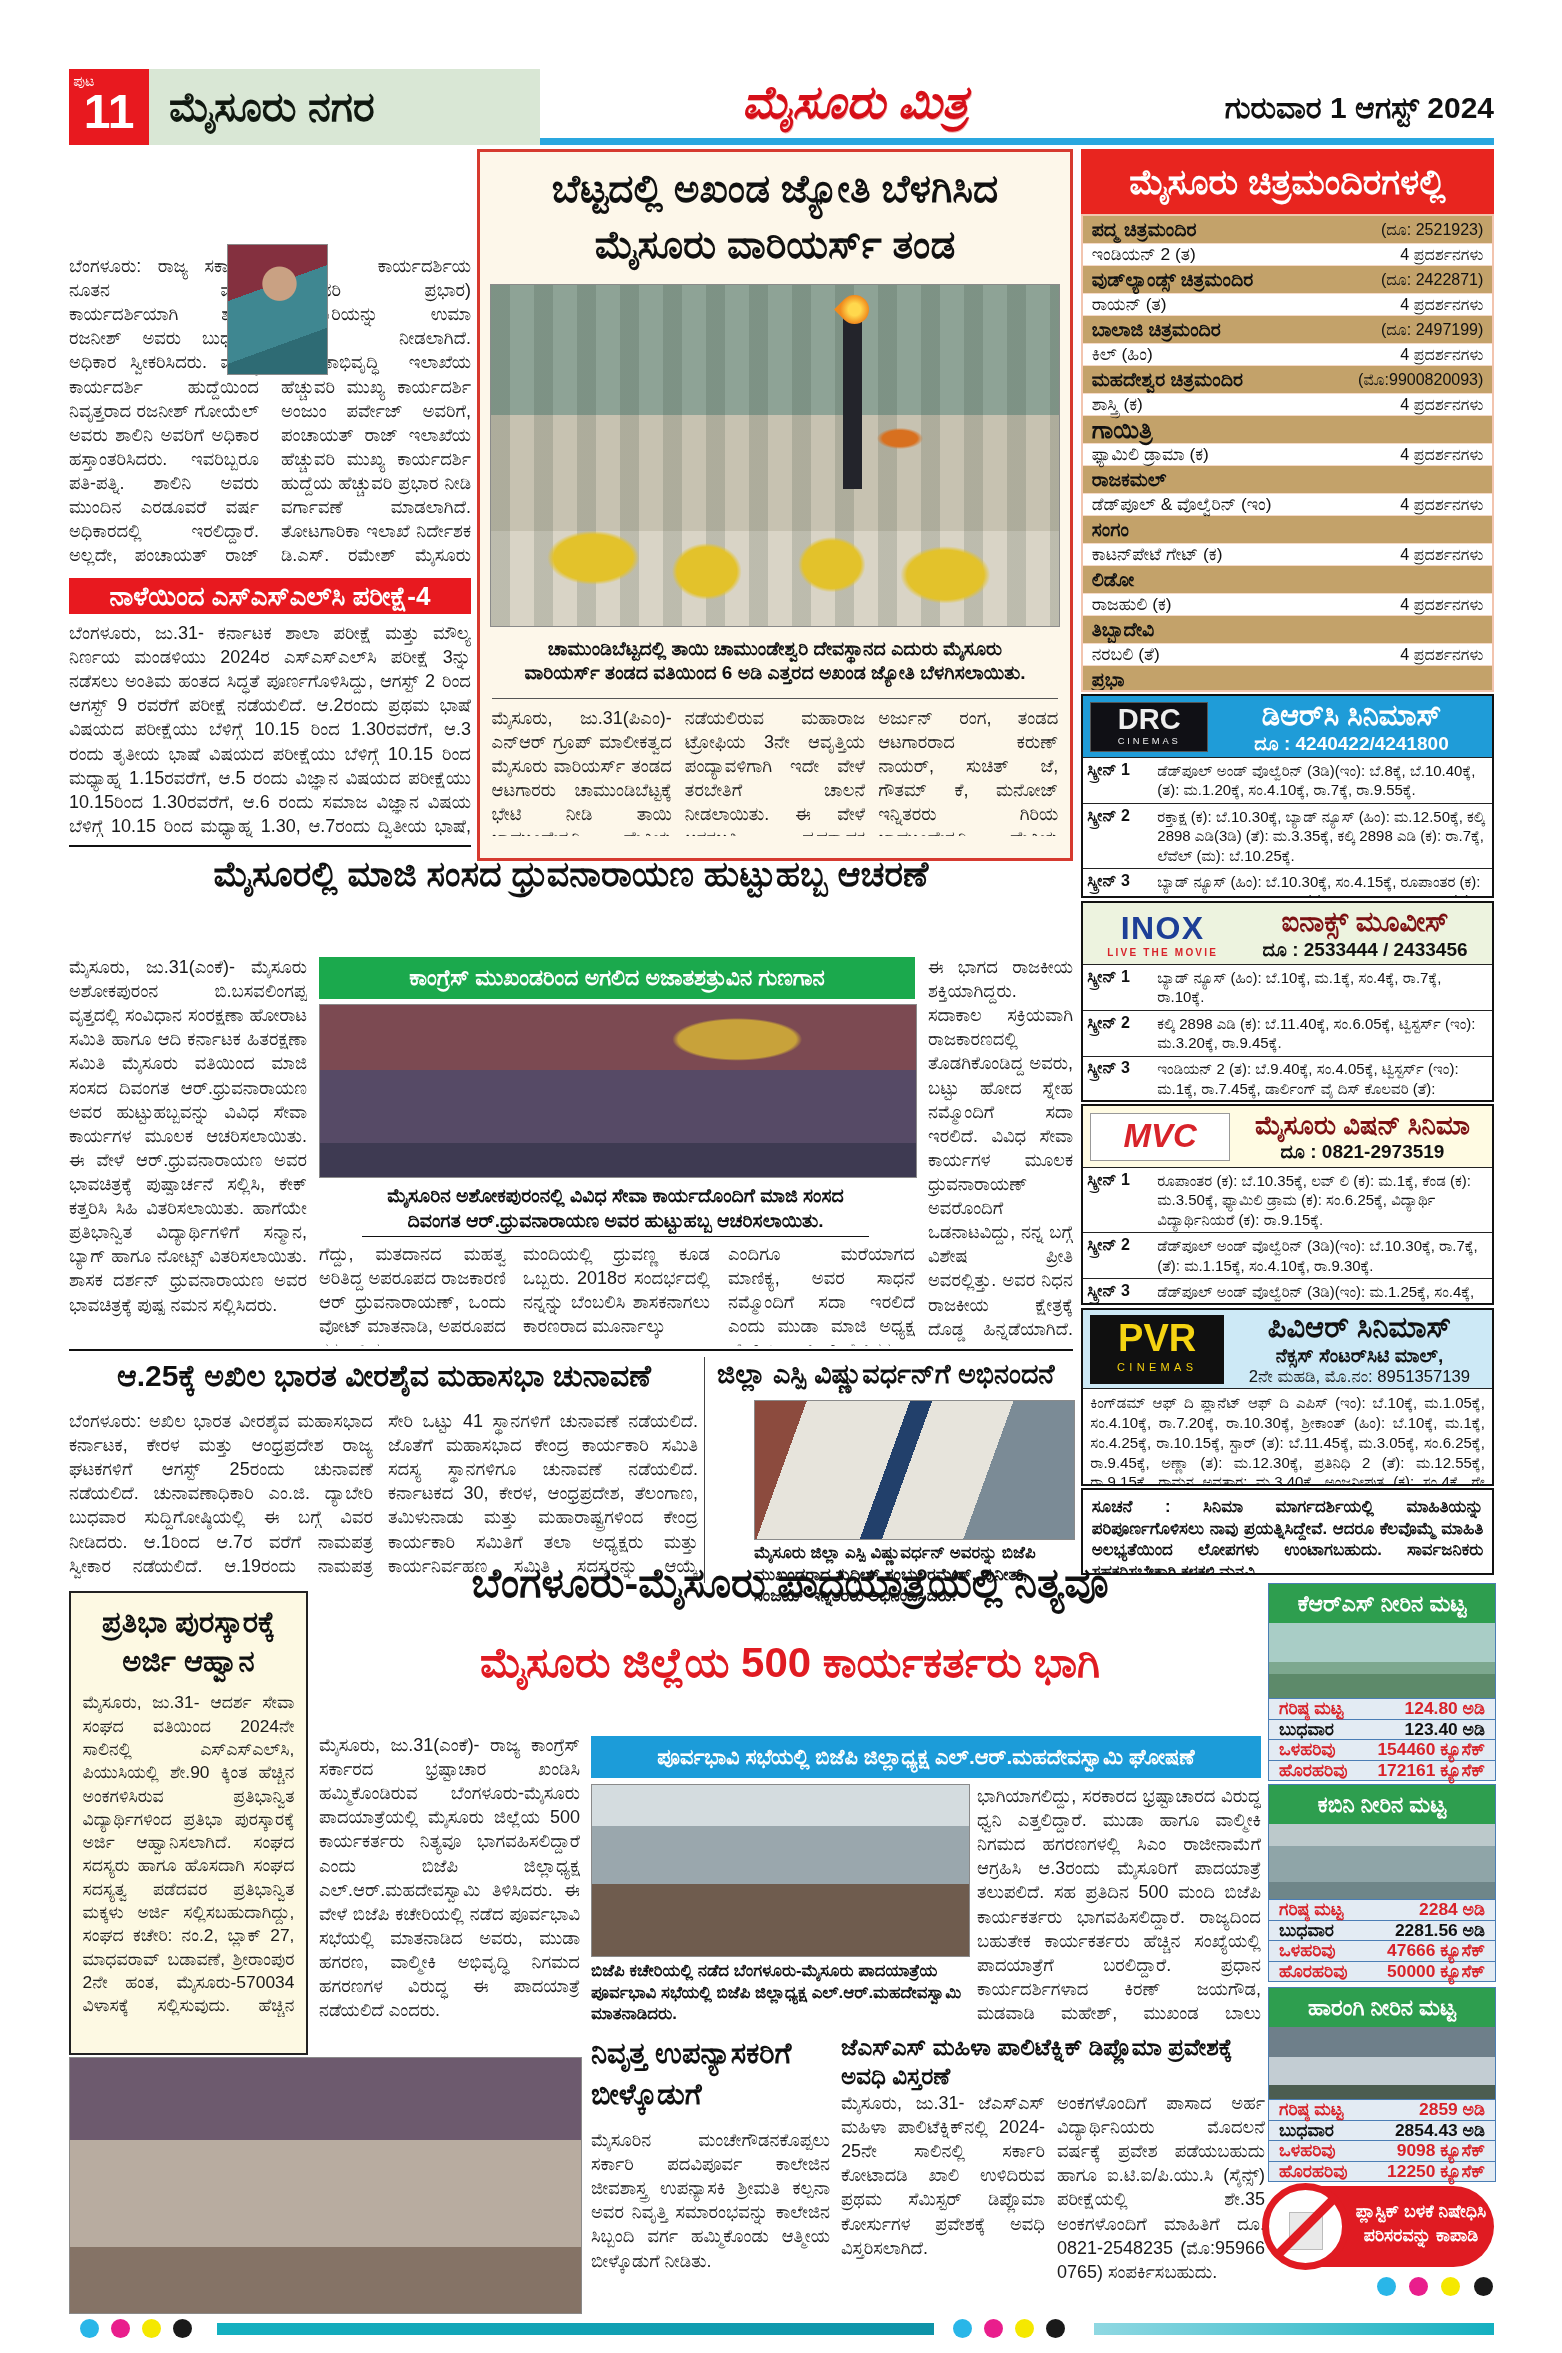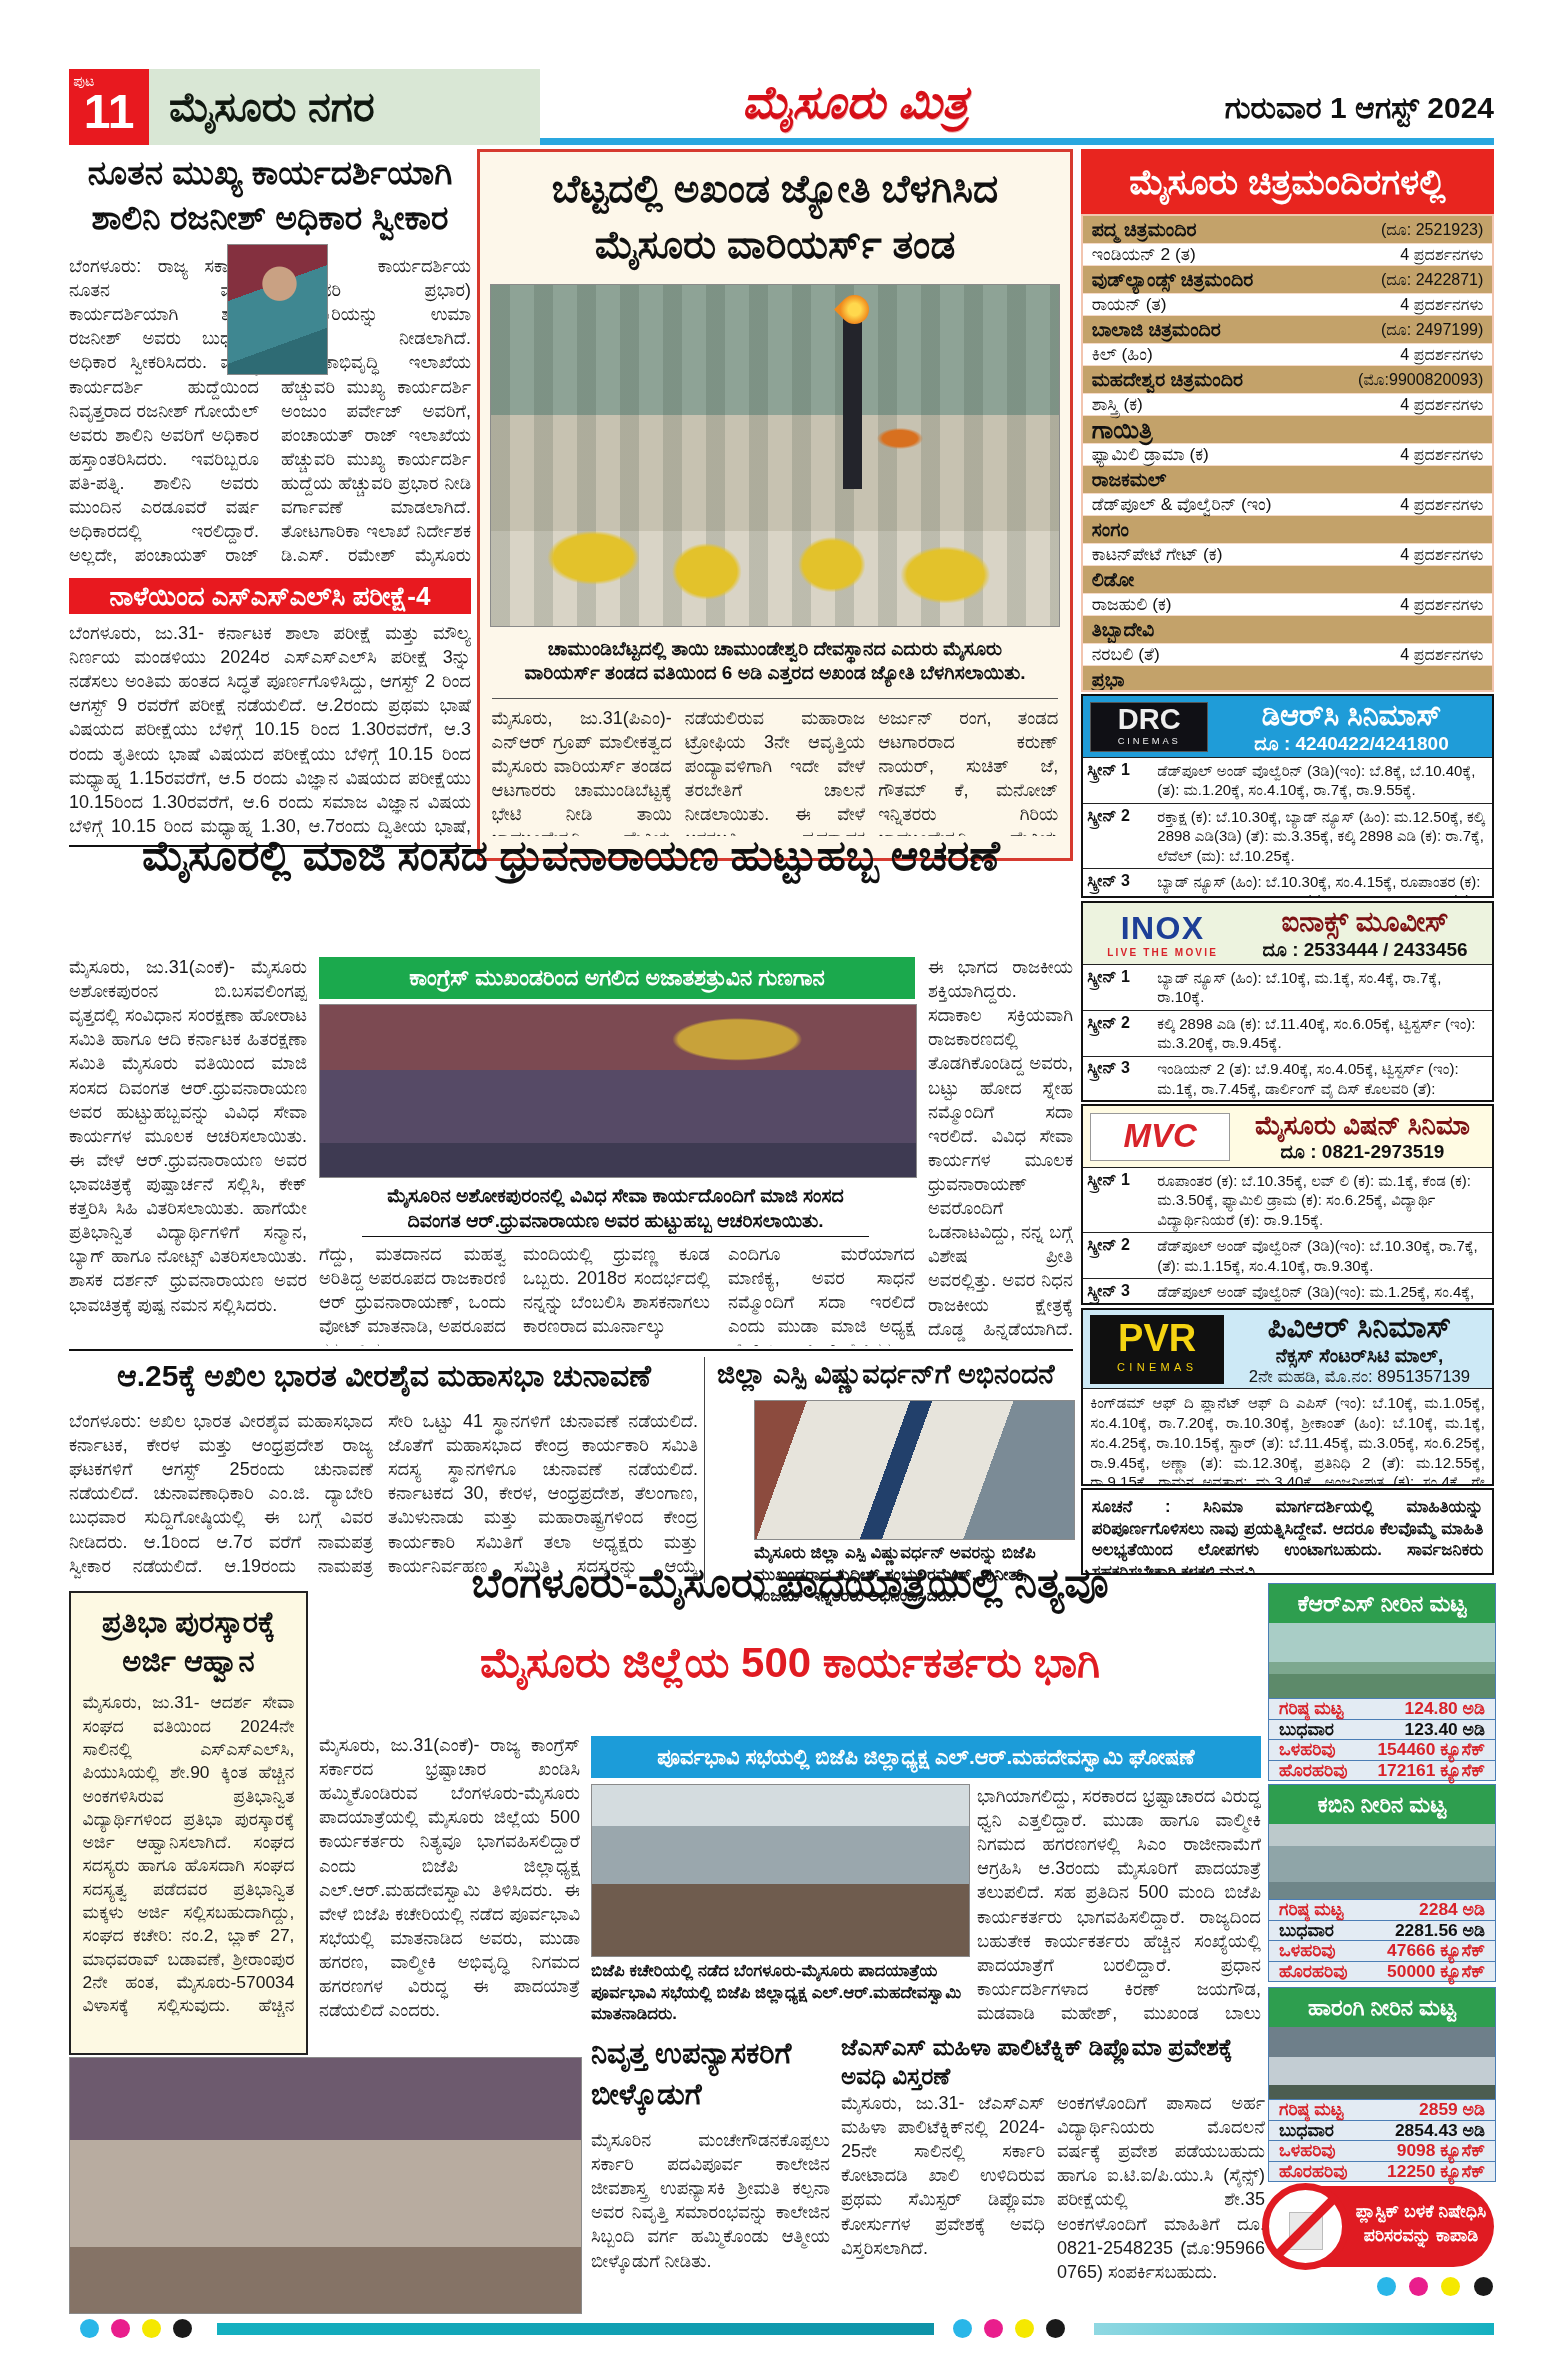--- a/index.html
+++ b/index.html
@@ -77,24 +77,20 @@
     <div style="font-size:14.5px;padding:4.3px 0 0 4.3px;">ಪುಟ</div>
     <div class="b ctr" style="font-size:48px;line-height:0.9;">11</div>
   </div>
   <div class="abs sectionbox" style="left:149px;top:69px;width:391px;height:76px;display:flex;align-items:center;">
     <div class="b" style="font-size:41px;padding-left:20px;color:#101810;">ಮೈಸೂರು ನಗರ</div>
   </div>
   <div class="abs masthead ctr" style="left:652px;top:75px;width:406px;font-size:46px;">ಮೈಸೂರು ಮಿತ್ರ</div>
   <div class="abs b" style="right:68px;top:91px;font-size:30px;">ಗುರುವಾರ 1 ಆಗಸ್ಟ್ 2024</div>
   <div class="abs blueline" style="left:540px;top:138px;width:954px;height:7.2px;"></div>
 
-  <div class="abs b ctr" style="left:69px;top:151px;width:402px;font-size:33px;line-height:1.35;">
-    <div>ನೂತನ ಮುಖ್ಯ ಕಾರ್ಯದರ್ಶಿಯಾಗಿ</div>
-    <div>ಶಾಲಿನಿ ರಜನೀಶ್ ಅಧಿಕಾರ ಸ್ವೀಕಾರ</div>
-  </div>
   <div class="abs body-txt jus" style="left:69px;top:254px;width:190px;height:319px;">ಬೆಂಗಳೂರು: ರಾಜ್ಯ ಸರ್ಕಾರದ ನೂತನ ಮುಖ್ಯ ಕಾರ್ಯದರ್ಶಿಯಾಗಿ ಶಾಲಿನಿ ರಜನೀಶ್ ಅವರು ಬುಧವಾರ ಅಧಿಕಾರ ಸ್ವೀಕರಿಸಿದರು. ಮುಖ್ಯ ಕಾರ್ಯದರ್ಶಿ ಹುದ್ದೆಯಿಂದ ನಿವೃತ್ತರಾದ ರಜನೀಶ್ ಗೋಯೆಲ್ ಅವರು ಶಾಲಿನಿ ಅವರಿಗೆ ಅಧಿಕಾರ ಹಸ್ತಾಂತರಿಸಿದರು. ಇವರಿಬ್ಬರೂ ಪತಿ-ಪತ್ನಿ. ಶಾಲಿನಿ ಅವರು ಮುಂದಿನ ಎರಡೂವರೆ ವರ್ಷ ಅಧಿಕಾರದಲ್ಲಿ ಇರಲಿದ್ದಾರೆ. ಅಲ್ಲದೇ, ಪಂಚಾಯತ್ ರಾಜ್ ಇಲಾಖೆಯ ಹೆಚ್ಚುವರಿ ಮುಖ್ಯ ಕಾರ್ಯ</div>
   <div class="abs body-txt jus" style="left:281px;top:254px;width:190px;height:319px;">ಮುಖ್ಯ ಕಾರ್ಯದರ್ಶಿಯ (ಹೆಚ್ಚುವರಿ ಪ್ರಭಾರ) ಜವಾಬ್ದಾರಿಯನ್ನು ಉಮಾ ಅವರಿಗೆ ನೀಡಲಾಗಿದೆ. ಗ್ರಾಮೀಣಾಭಿವೃದ್ಧಿ ಇಲಾಖೆಯ ಹೆಚ್ಚುವರಿ ಮುಖ್ಯ ಕಾರ್ಯದರ್ಶಿ ಅಂಜುಂ ಪರ್ವೇಜ್ ಅವರಿಗೆ, ಪಂಚಾಯತ್ ರಾಜ್ ಇಲಾಖೆಯ ಹೆಚ್ಚುವರಿ ಮುಖ್ಯ ಕಾರ್ಯದರ್ಶಿ ಹುದ್ದೆಯ ಹೆಚ್ಚುವರಿ ಪ್ರಭಾರ ನೀಡಿ ವರ್ಗಾವಣೆ ಮಾಡಲಾಗಿದೆ. ತೋಟಗಾರಿಕಾ ಇಲಾಖೆ ನಿರ್ದೇಶಕ ಡಿ.ಎಸ್. ರಮೇಶ್ ಮೈಸೂರು ಪ್ರಾದೇಶಿಕ ಉದ್ಯಮಶೀಲತೆ ಇಲಾಖೆಯ ಹೆಚ್ಚುವರಿ ನೀಡಿ ವರ್ಗಾವಣೆ ಮಾಡಲಾಗಿದೆ.</div>
   <div class="abs photo ph-portrait" style="left:227px;top:244px;width:99px;height:129px;"></div>
 
   <div class="abs redband b ctr" style="left:69px;top:578px;width:402px;height:36px;font-size:26px;line-height:36px;">ನಾಳೆಯಿಂದ ಎಸ್‌ಎಸ್‌ಎಲ್‌ಸಿ ಪರೀಕ್ಷೆ-4</div>
   <div class="abs body-txt jus" style="left:69px;top:621px;width:402px;height:220px;">ಬೆಂಗಳೂರು, ಜು.31- ಕರ್ನಾಟಕ ಶಾಲಾ ಪರೀಕ್ಷೆ ಮತ್ತು ಮೌಲ್ಯ ನಿರ್ಣಯ ಮಂಡಳಿಯು 2024ರ ಎಸ್‌ಎಸ್‌ಎಲ್‌ಸಿ ಪರೀಕ್ಷೆ 3ನ್ನು ನಡೆಸಲು ಅಂತಿಮ ಹಂತದ ಸಿದ್ಧತೆ ಪೂರ್ಣಗೊಳಿಸಿದ್ದು, ಆಗಸ್ಟ್ 2 ರಿಂದ ಆಗಸ್ಟ್ 9 ರವರೆಗೆ ಪರೀಕ್ಷೆ ನಡೆಯಲಿದೆ. ಆ.2ರಂದು ಪ್ರಥಮ ಭಾಷೆ ವಿಷಯದ ಪರೀಕ್ಷೆಯು ಬೆಳಿಗ್ಗೆ 10.15 ರಿಂದ 1.30ರವರೆಗೆ, ಆ.3 ರಂದು ತೃತೀಯ ಭಾಷೆ ವಿಷಯದ ಪರೀಕ್ಷೆಯು ಬೆಳಿಗ್ಗೆ 10.15 ರಿಂದ ಮಧ್ಯಾಹ್ನ 1.15ರವರೆಗೆ, ಆ.5 ರಂದು ವಿಜ್ಞಾನ ವಿಷಯದ ಪರೀಕ್ಷೆಯು 10.15ರಿಂದ 1.30ರವರೆಗೆ, ಆ.6 ರಂದು ಸಮಾಜ ವಿಜ್ಞಾನ ವಿಷಯ ಬೆಳಿಗ್ಗೆ 10.15 ರಿಂದ ಮಧ್ಯಾಹ್ನ 1.30, ಆ.7ರಂದು ದ್ವಿತೀಯ ಭಾಷೆ, ಬೆಳಿಗ್ಗೆ 10.15 ರಿಂದ 1.15, ಆ.8ರಂದು ಗಣಿತ ವಿಷಯದ ಪರೀಕ್ಷೆ ಬೆಳಿಗ್ಗೆ 10.15ರಿಂದ ಮಧ್ಯಾಹ್ನ 1.30ರವರೆಗೆ ನಡೆಯಲಿದೆ. ಪರೀಕ್ಷೆ ನಡೆಯುವ ದಿನದಂದು ಪರೀಕ್ಷಾ ಕೇಂದ್ರದ 200 ಮೀ. ಸುತ್ತಲಿನ ಪ್ರದೇಶವನ್ನು ಕಲಂ 163ರ ಪ್ರಕಾರ ನಿಷೇಧಿತ ಪ್ರದೇಶವೆಂದೂ ಘೋಷಿಸಲಾಗಿದೆ. ಪರೀಕ್ಷಾ ಕೇಂದ್ರಗಳ ಸುತ್ತಮುತ್ತಲಿನ ಜೆರಾಕ್ಸ್ ಅಂಗಡಿಗಳು, ಕಂಪ್ಯೂಟರ್ ಸೆಂಟರ್, ಸೈಬರ್ ಸೆಂಟರ್, ಕೋಚಿಂಗ್ ಸೆಂಟರ್‌ಗಳು ಪರೀಕ್ಷೆ ಮುಗಿಯುವವರೆಗೂ ತೆರೆಯದಂತೆ ಆದೇಶಿಸಲಾಗಿದೆ.</div>
   <div class="abs hr" style="left:69px;top:845px;width:402px;height:2.2px;"></div>
 
   <div class="abs wbox" style="left:477px;top:149px;width:596px;height:712px;box-sizing:border-box;">
     <div class="b ctr" style="font-size:39px;line-height:1.45;margin-top:8.7px;">
@@ -281,21 +277,21 @@
       <div style="flex:1;text-align:center;">
         <div class="b" style="font-size:29px;">ಪಿವಿಆರ್ ಸಿನಿಮಾಸ್</div>
         <div class="b" style="font-size:19px;">ನೆಕ್ಸಸ್ ಸೆಂಟರ್‌ಸಿಟಿ ಮಾಲ್,</div>
         <div style="font-size:16.7px;">2ನೇ ಮಹಡಿ, ಮೊ.ನಂ: 8951357139</div>
       </div>
     </div>
     <div class="jus" style="padding:4.3px 7.2px;font-size:15px;line-height:1.32;border-top:1.4px solid #222;">ಕಿಂಗ್‌ಡಮ್ ಆಫ್ ದಿ ಪ್ಲಾನೆಟ್ ಆಫ್ ದಿ ಎಪಿಸ್ (ಇಂ): ಬೆ.10ಕ್ಕೆ, ಮ.1.05ಕ್ಕೆ, ಸಂ.4.10ಕ್ಕೆ, ರಾ.7.20ಕ್ಕೆ, ರಾ.10.30ಕ್ಕೆ, ಶ್ರೀಕಾಂತ್ (ಹಿಂ): ಬೆ.10ಕ್ಕೆ, ಮ.1ಕ್ಕೆ, ಸಂ.4.25ಕ್ಕೆ, ರಾ.10.15ಕ್ಕೆ, ಸ್ಟಾರ್ (ತ): ಬೆ.11.45ಕ್ಕೆ, ಮ.3.05ಕ್ಕೆ, ಸಂ.6.25ಕ್ಕೆ, ರಾ.9.45ಕ್ಕೆ, ಅಣ್ಣಾ (ತ): ಮ.12.30ಕ್ಕೆ, ಪ್ರತಿನಿಧಿ 2 (ತೆ): ಮ.12.55ಕ್ಕೆ, ರಾ.9.15ಕ್ಕೆ, ರಾಮನ ಅವತಾರ: ಮ.3.40ಕ್ಕೆ, ಅಂಜನೀಪುತ್ರ (ಕ): ಸಂ.4ಕ್ಕೆ, ಗ್ರೇ ಗೇಮ್ಸ್ (ಕ): ಸಂ.6.35ಕ್ಕೆ, ಕೃಷ್ಣ: ರಾ.7.25ಕ್ಕೆ, ಮಾರಿವಿಲ್ಲಿಸ್ ಗೋಪುರಂಗಲ್ (ಮ): ರಾ.10ಕ್ಕೆ</div>
   </div>
   <div class="abs notebox jus" style="left:1081px;top:1488px;width:413px;height:87px;box-sizing:border-box;padding:5.8px 8.7px;font-weight:bold;font-size:16.7px;line-height:1.3;overflow:hidden;">ಸೂಚನೆ : ಸಿನಿಮಾ ಮಾರ್ಗದರ್ಶಿಯಲ್ಲಿ ಮಾಹಿತಿಯನ್ನು ಪರಿಪೂರ್ಣಗೊಳಿಸಲು ನಾವು ಪ್ರಯತ್ನಿಸಿದ್ದೇವೆ. ಆದರೂ ಕೆಲವೊಮ್ಮೆ ಮಾಹಿತಿ ಅಲಭ್ಯತೆಯಿಂದ ಲೋಪಗಳು ಉಂಟಾಗಬಹುದು. ಸಾರ್ವಜನಿಕರು ಸಹಕರಿಸಬೇಕಾಗಿ ಕಳಕಳಿ ಮನವಿ.</div>
 
-  <div class="abs b ctr" style="left:69px;top:832px;width:1004px;font-size:42px;">ಮೈಸೂರಲ್ಲಿ ಮಾಜಿ ಸಂಸದ ಧ್ರುವನಾರಾಯಣ ಹುಟ್ಟುಹಬ್ಬ ಆಚರಣೆ</div>
+  <div class="abs b ctr" style="left:69px;top:854px;width:1004px;font-size:35px;">ಮೈಸೂರಲ್ಲಿ ಮಾಜಿ ಸಂಸದ ಧ್ರುವನಾರಾಯಣ ಹುಟ್ಟುಹಬ್ಬ ಆಚರಣೆ</div>
   <div class="abs body-txt jus" style="left:69px;top:955px;width:238px;height:391px;">ಮೈಸೂರು, ಜು.31(ಎಂಕೆ)- ಮೈಸೂರು ಅಶೋಕಪುರಂನ ಬಿ.ಬಸವಲಿಂಗಪ್ಪ ವೃತ್ತದಲ್ಲಿ ಸಂವಿಧಾನ ಸಂರಕ್ಷಣಾ ಹೋರಾಟ ಸಮಿತಿ ಹಾಗೂ ಆದಿ ಕರ್ನಾಟಕ ಹಿತರಕ್ಷಣಾ ಸಮಿತಿ ಮೈಸೂರು ವತಿಯಿಂದ ಮಾಜಿ ಸಂಸದ ದಿವಂಗತ ಆರ್.ಧ್ರುವನಾರಾಯಣ ಅವರ ಹುಟ್ಟುಹಬ್ಬವನ್ನು ವಿವಿಧ ಸೇವಾ ಕಾರ್ಯಗಳ ಮೂಲಕ ಆಚರಿಸಲಾಯಿತು. ಈ ವೇಳೆ ಆರ್.ಧ್ರುವನಾರಾಯಣ ಅವರ ಭಾವಚಿತ್ರಕ್ಕೆ ಪುಷ್ಪಾರ್ಚನೆ ಸಲ್ಲಿಸಿ, ಕೇಕ್ ಕತ್ತರಿಸಿ ಸಿಹಿ ವಿತರಿಸಲಾಯಿತು. ಹಾಗೆಯೇ ಪ್ರತಿಭಾನ್ವಿತ ವಿದ್ಯಾರ್ಥಿಗಳಿಗೆ ಸನ್ಮಾನ, ಬ್ಯಾಗ್ ಹಾಗೂ ನೋಟ್ಸ್ ವಿತರಿಸಲಾಯಿತು. ಶಾಸಕ ದರ್ಶನ್ ಧ್ರುವನಾರಾಯಣ ಅವರ ಭಾವಚಿತ್ರಕ್ಕೆ ಪುಷ್ಪ ನಮನ ಸಲ್ಲಿಸಿದರು.</div>
   <div class="abs greenband b ctr" style="left:319px;top:957px;width:596px;height:42px;font-size:22px;line-height:42px;">ಕಾಂಗ್ರೆಸ್ ಮುಖಂಡರಿಂದ ಅಗಲಿದ ಅಜಾತಶತ್ರುವಿನ ಗುಣಗಾನ</div>
   <div class="abs photo ph-banner" style="left:319px;top:1004px;width:596px;height:172px;"></div>
   <div class="abs cap ctr" style="left:362px;top:1184px;width:507px;">ಮೈಸೂರಿನ ಅಶೋಕಪುರಂನಲ್ಲಿ ವಿವಿಧ ಸೇವಾ ಕಾರ್ಯದೊಂದಿಗೆ ಮಾಜಿ ಸಂಸದ ದಿವಂಗತ ಆರ್.ಧ್ರುವನಾರಾಯಣ ಅವರ ಹುಟ್ಟುಹಬ್ಬ ಆಚರಿಸಲಾಯಿತು.</div>
   <div class="abs hr" style="left:362px;top:1236px;width:507px;height:1.4px;"></div>
   <div class="abs body-txt jus" style="left:319px;top:1242px;width:187px;height:104px;">ಗೆದ್ದು, ಮತದಾನದ ಮಹತ್ವ ಅರಿತಿದ್ದ ಅಪರೂಪದ ರಾಜಕಾರಣಿ ಆರ್ ಧ್ರುವನಾರಾಯಣ್, ಒಂದು ವೋಟ್ ಮಾತನಾಡಿ, ಅಪರೂಪದ ರತ್ನವಾಗಿದ್ದ</div>
   <div class="abs body-txt jus" style="left:523px;top:1242px;width:187px;height:104px;">ಮಂದಿಯಲ್ಲಿ ಧ್ರುವಣ್ಣ ಕೂಡ ಒಬ್ಬರು. 2018ರ ಸಂದರ್ಭದಲ್ಲಿ ನನ್ನನ್ನು ಬೆಂಬಲಿಸಿ ಶಾಸಕನಾಗಲು ಕಾರಣರಾದ ಮೂರ್ನಾಲ್ಕು</div>
   <div class="abs body-txt jus" style="left:728px;top:1242px;width:187px;height:104px;">ಎಂದಿಗೂ ಮರೆಯಾಗದ ಮಾಣಿಕ್ಯ, ಅವರ ಸಾಧನೆ ನಮ್ಮೊಂದಿಗೆ ಸದಾ ಇರಲಿದೆ ಎಂದು ಮುಡಾ ಮಾಜಿ ಅಧ್ಯಕ್ಷ ಹೆಚ್.ವಿ. ರಾಜೀವ್ ಹೇಳಿದರು.</div>
   <div class="abs body-txt jus" style="left:928px;top:955px;width:145px;height:391px;">ಈ ಭಾಗದ ರಾಜಕೀಯ ಶಕ್ತಿಯಾಗಿದ್ದರು. ಸದಾಕಾಲ ಸಕ್ರಿಯವಾಗಿ ರಾಜಕಾರಣದಲ್ಲಿ ತೊಡಗಿಕೊಂಡಿದ್ದ ಅವರು, ಬಟ್ಟು ಹೋದ ಸ್ನೇಹ ನಮ್ಮೊಂದಿಗೆ ಸದಾ ಇರಲಿದೆ. ವಿವಿಧ ಸೇವಾ ಕಾರ್ಯಗಳ ಮೂಲಕ ಧ್ರುವನಾರಾಯಣ್ ಅವರೊಂದಿಗೆ ಒಡನಾಟವಿದ್ದು, ನನ್ನ ಬಗ್ಗೆ ವಿಶೇಷ ಪ್ರೀತಿ ಅವರಲ್ಲಿತ್ತು. ಅವರ ನಿಧನ ರಾಜಕೀಯ ಕ್ಷೇತ್ರಕ್ಕೆ ದೊಡ್ಡ ಹಿನ್ನಡೆಯಾಗಿದೆ. ಅವರಂತೆ ಜನತೆ ಸೇವೆಯಲ್ಲಿ ತೊಡಗಿರುವ ಅವರ ಪುತ್ರ ದರ್ಶನ್ ಜೊತೆಗೆ ಕಾಂಗ್ರೆಸ್ ಪಕ್ಷ ಇರಲಿದೆ ಎಂದು ಇದೇ ಸಂದರ್ಭದಲ್ಲಿ ಹೇಳಿದರು.</div>
   <div class="abs hr" style="left:69px;top:1349px;width:1004px;height:2.2px;"></div>

